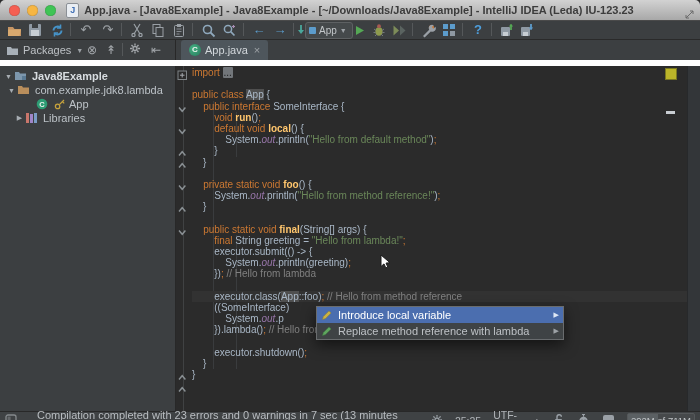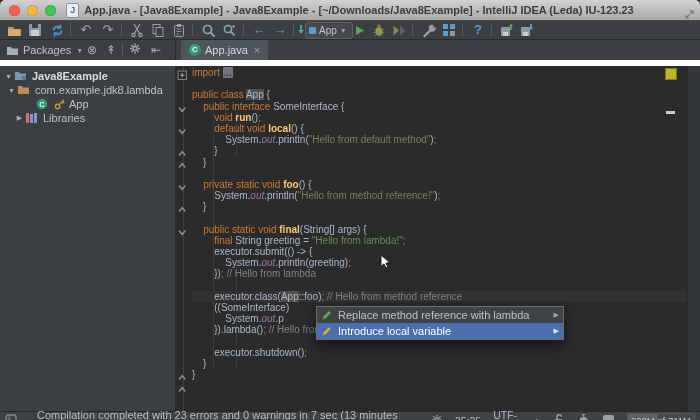--- a/index.html
+++ b/index.html
@@ -375,32 +375,32 @@
         <div class="cl"><span class="p">    }</span></div>
         <div class="cl"><span class="p">}</span></div>
       </div>
     <div id="stripe"></div>
     <div class="mark" style="left:489px;top:2px;width:10px;height:10px;background:#bbb529;border:1px solid #7a7820"></div>
     <div class="mark" style="left:490px;top:45px;width:9px;height:3px;background:#c8cdd2"></div>
   </div>
 </div>
 
 <div id="popup">
+    <div class="pop-row sel">
+      <span class="pic"><svg width="12" height="12">
+          <path d="M1.5 10.5l.9-3 5.6-5.6 2.1 2.1-5.6 5.6-3 .9z" fill="#c9b243" stroke="#8f7e2e" stroke-width=".5"></path>
+        </svg></span>
+      <span class="plabel">Introduce local variable</span>
+      <span class="sub">▶</span>
+    </div>
     <div class="pop-row">
       <span class="pic"><svg width="12" height="12">
           <path d="M1.5 10.5l.9-3 5.6-5.6 2.1 2.1-5.6 5.6-3 .9z" fill="#5fa55f" stroke="#3d7a3d" stroke-width=".5"></path>
         </svg></span>
       <span class="plabel">Replace method reference with lambda</span>
-      <span class="sub">▶</span>
-    </div>
-    <div class="pop-row sel">
-      <span class="pic"><svg width="12" height="12">
-          <path d="M1.5 10.5l.9-3 5.6-5.6 2.1 2.1-5.6 5.6-3 .9z" fill="#c9b243" stroke="#8f7e2e" stroke-width=".5"></path>
-        </svg></span>
-      <span class="plabel">Introduce local variable</span>
       <span class="sub">▶</span>
     </div>
   </div>
 
 <div id="cursor">
   <svg width="12" height="16">
       <path d="M1 1v11.5l3-2.6 1.8 4 2-.9-1.8-3.9 4-.4z" fill="#fdfdfd" stroke="#1b1b1b" stroke-width="1"></path>
     </svg>
 </div>
 

